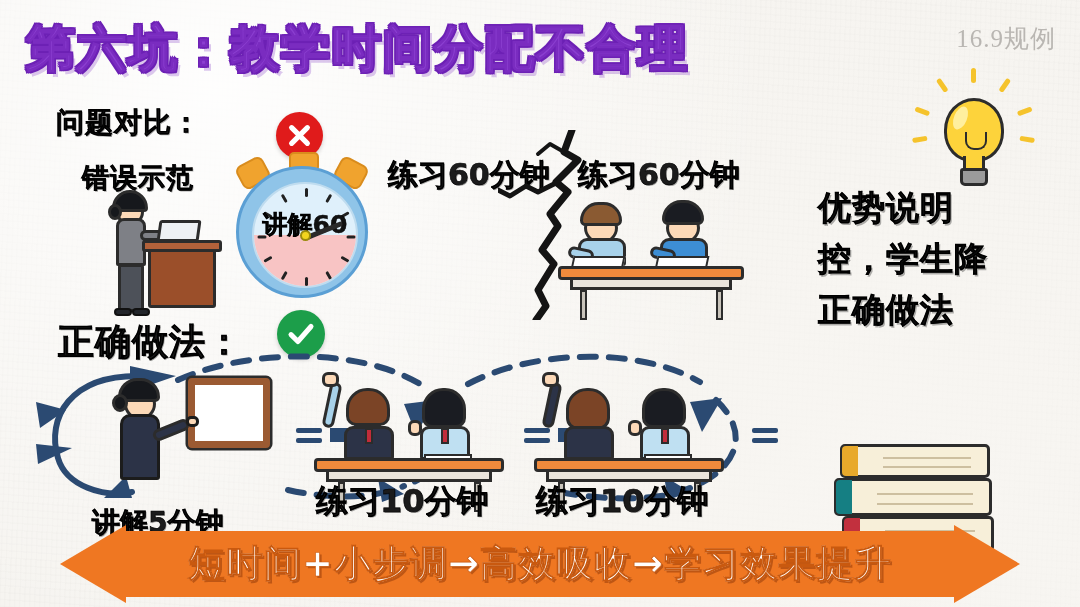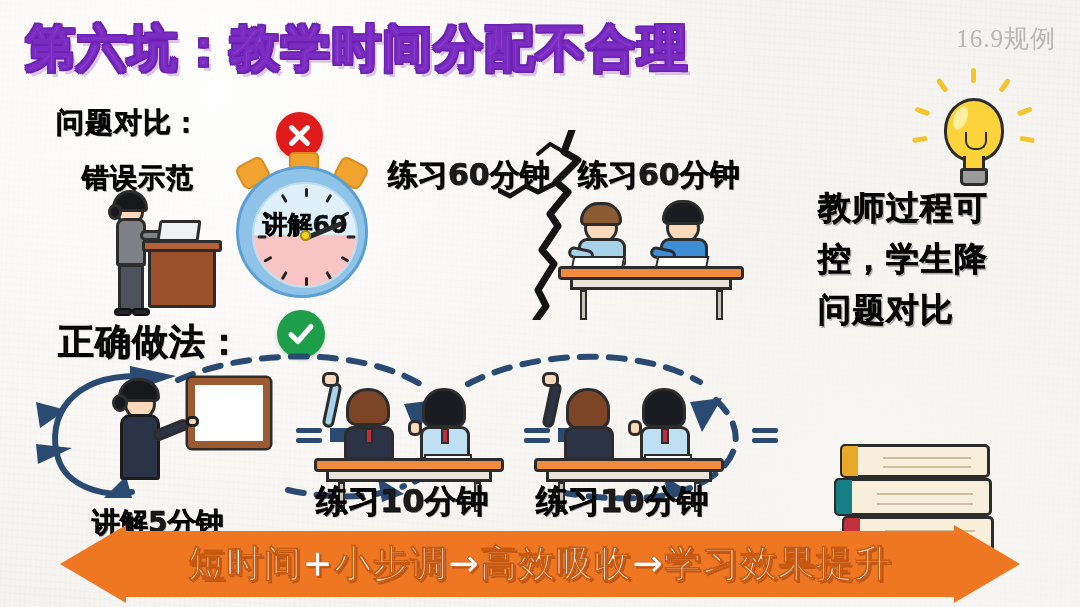--- a/index.html
+++ b/index.html
@@ -380,23 +380,23 @@
     <div class="ray" style="transform:rotate(100deg);"></div>
     <div class="ray" style="transform:rotate(-100deg);"></div>
     <div class="bulb-glass"></div>
     <div class="bulb-shine"></div>
     <div class="bulb-fil"></div>
     <div class="bulb-neck"></div>
     <div class="bulb-base"></div>
   </div>
 
   <div class="abs" id="adv">
-    <div>教师过程可</div>
+    <div>优势说明</div>
     <div>控，学生降</div>
-    <div>问题对比</div>
+    <div>正确做法</div>
   </div>
 
   <div class="abs" id="books">
     <div class="book" id="bk1">
       <div class="spine" style="background:#e8a92b;"></div>
       <div class="ln" style="top:10px;"></div>
       <div class="ln" style="top:19px;"></div>
     </div>
     <div class="book" id="bk2">
       <div class="spine" style="background:#157f83;"></div>

